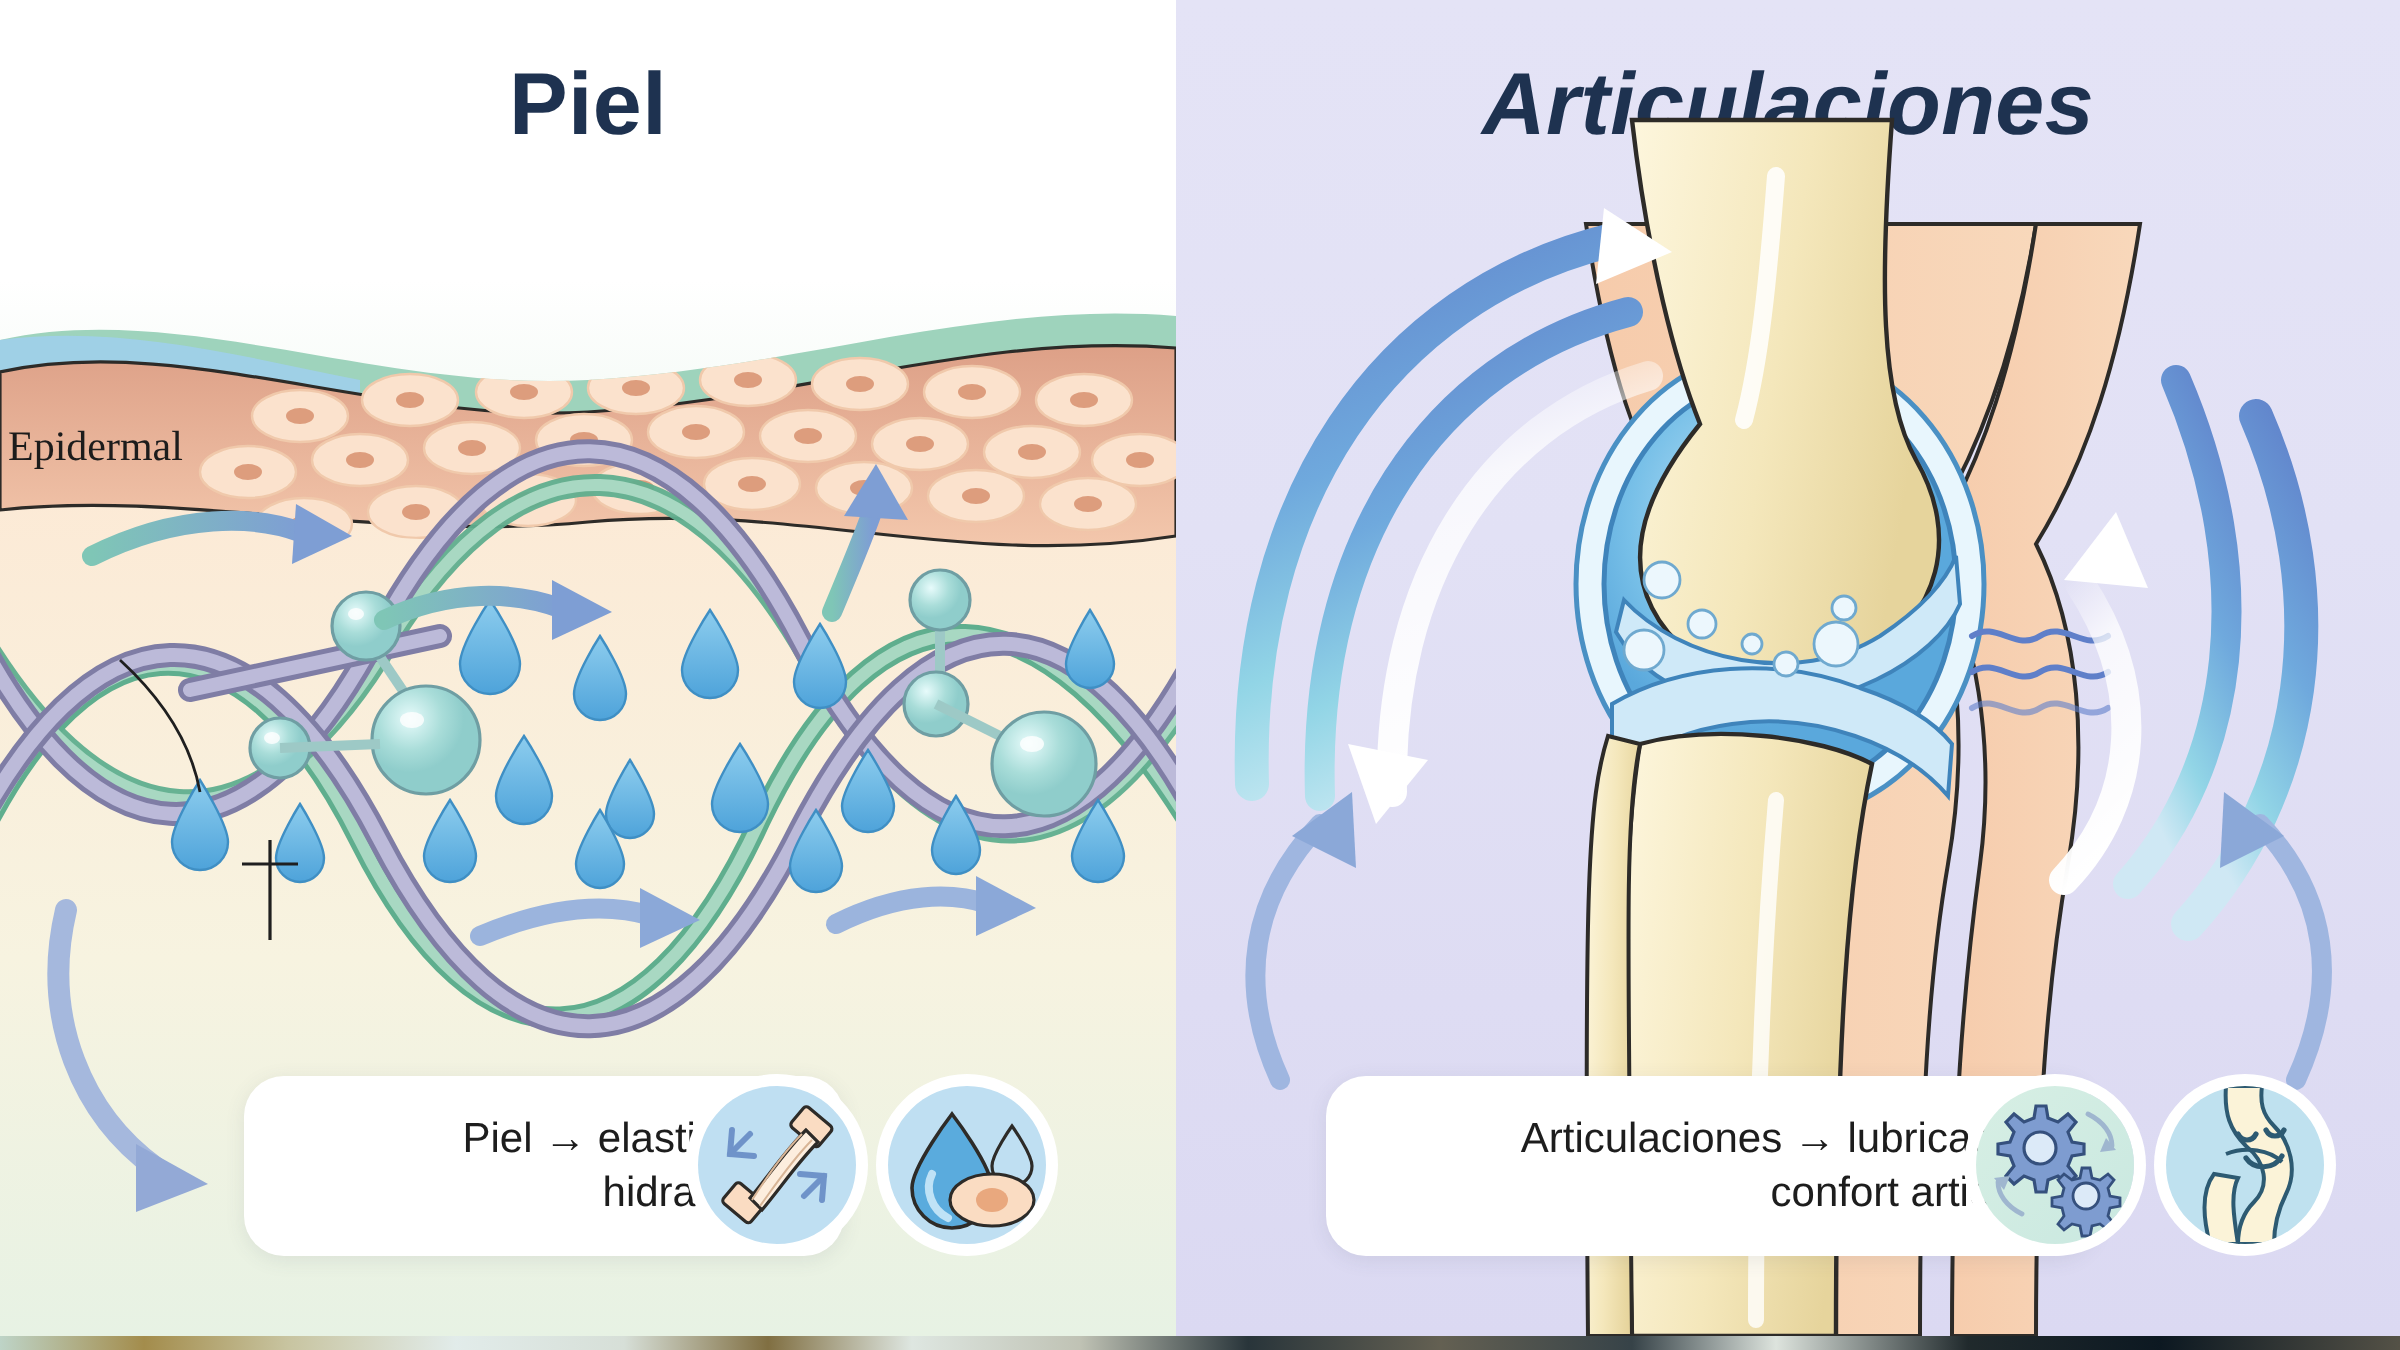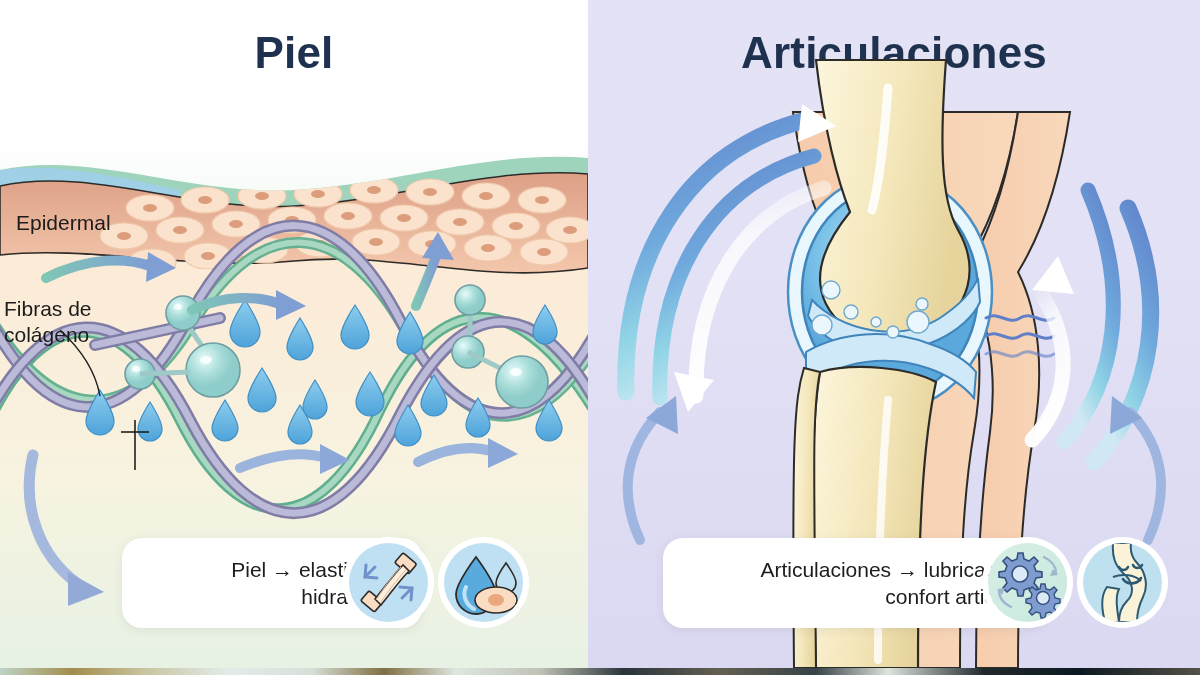--- a/index.html
+++ b/index.html
@@ -12,28 +12,28 @@
   #panel-left{left:0;width:588px;background:linear-gradient(180deg,#ffffff 0%,#ffffff 21%,#f6fbf7 30%,#eaf5ec 55%,#daeedf 78%,#d7ecdd 100%);}
   #panel-right{left:588px;width:612px;background:linear-gradient(180deg,#e4e3f6 0%,#e2e1f5 40%,#dedcf3 75%,#dbd9f2 100%);}
   #bottom-strip{position:absolute;left:0;top:668px;width:1200px;height:7px;
      background:linear-gradient(90deg,#cdd8c4 0%,#b08a3e 6%,#d8c79a 12%,#f4f2ea 19%,#e8e4d6 26%,#8a6a33 32%,#f0ece0 38%,#cfc5b0 45%,#2b2b2b 52%,#6b5a45 60%,#3a3a3a 68%,#efe9dc 74%,#221f1c 82%,#0c0c10 90%,#5a4a38 100%);
      opacity:.92;}
 
   
   .title{position:absolute;width:100%;text-align:center;font-weight:700;letter-spacing:.2px;
          color:#1e3250;font-family:"Liberation Sans","DejaVu Sans",sans-serif;}
   #title-piel{top:28px;font-size:44px;}
-  #title-art{top:28px;font-size:44px;}
+  #title-art{top:28px;font-size:44px;font-style:italic;}
 
   
   .svg-abs{position:absolute;left:0;top:0;}
 
   .skin-label{position:absolute;color:#1c1c1c;font-size:21px;line-height:26px;
               font-family:"Liberation Sans","DejaVu Sans",sans-serif;white-space:pre;}
-  #lbl-epidermal{left:16px;top:210px;}
+  #lbl-epidermal{left:4px;top:210px;font-family:Liberation Serif, serif;}
   #lbl-fibras{left:4px;top:296px;}
   #lbl-acido{left:40px;top:475px;}
 
   
   .caption-card{position:absolute;background:#ffffff;border-radius:20px;
                 box-shadow:0 2px 10px rgba(70,80,100,.10);display:flex;align-items:center;}
   #card-left{left:122px;top:538px;width:300px;height:90px;}
   #card-right{left:663px;top:538px;width:385px;height:90px;}
   .caption-text{font-size:21px;line-height:27px;color:#1d1d1d;text-align:right;width:100%;
                 padding:0 18px 0 20px;box-sizing:border-box;
@@ -222,22 +222,20 @@
         <path d="M320,444 L350,460 L320,474 Z" fill="#8ba8d8"></path>
         <path d="M418,462 C450,446 476,446 494,452" stroke="#9bb4dd" stroke-width="10" stroke-linecap="round"></path>
         <path d="M488,438 L518,454 L488,468 Z" fill="#8ba8d8"></path>
 
         <path d="M33,455 C20,510 42,558 78,584" stroke="#a5b8dd" stroke-width="11" stroke-linecap="round"></path>
         <path d="M68,572 L104,592 L68,606 Z" fill="#93a9d6"></path>
       </g>
     </svg>
 
     <div class="skin-label" id="lbl-epidermal">Epidermal</div>
-    <div class="skin-label" id="lbl-fibras">Fibras de
-colágeno</div>
   </div>
 
   <div class="panel" id="panel-right">
 
     <div class="title" id="title-art">Articulaciones</div>
 
     <svg class="svg-abs" width="612" height="668" viewBox="0 0 612 668">
       <defs>
         <linearGradient id="arcG" x1="0" y1="0" x2="0.3" y2="1">
           <stop offset="0%" stop-color="#5f7fc9"></stop>

